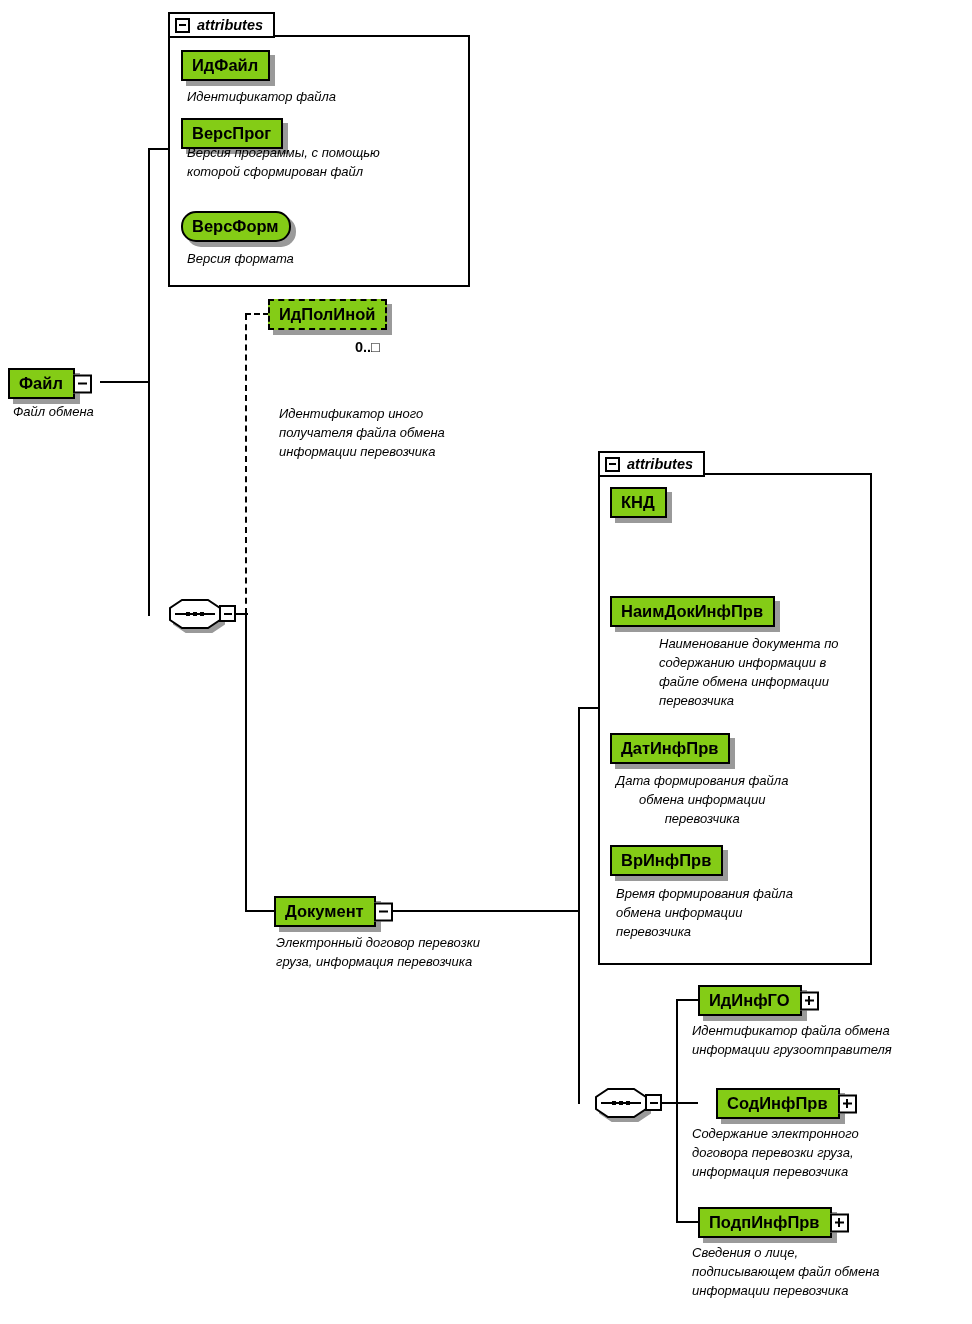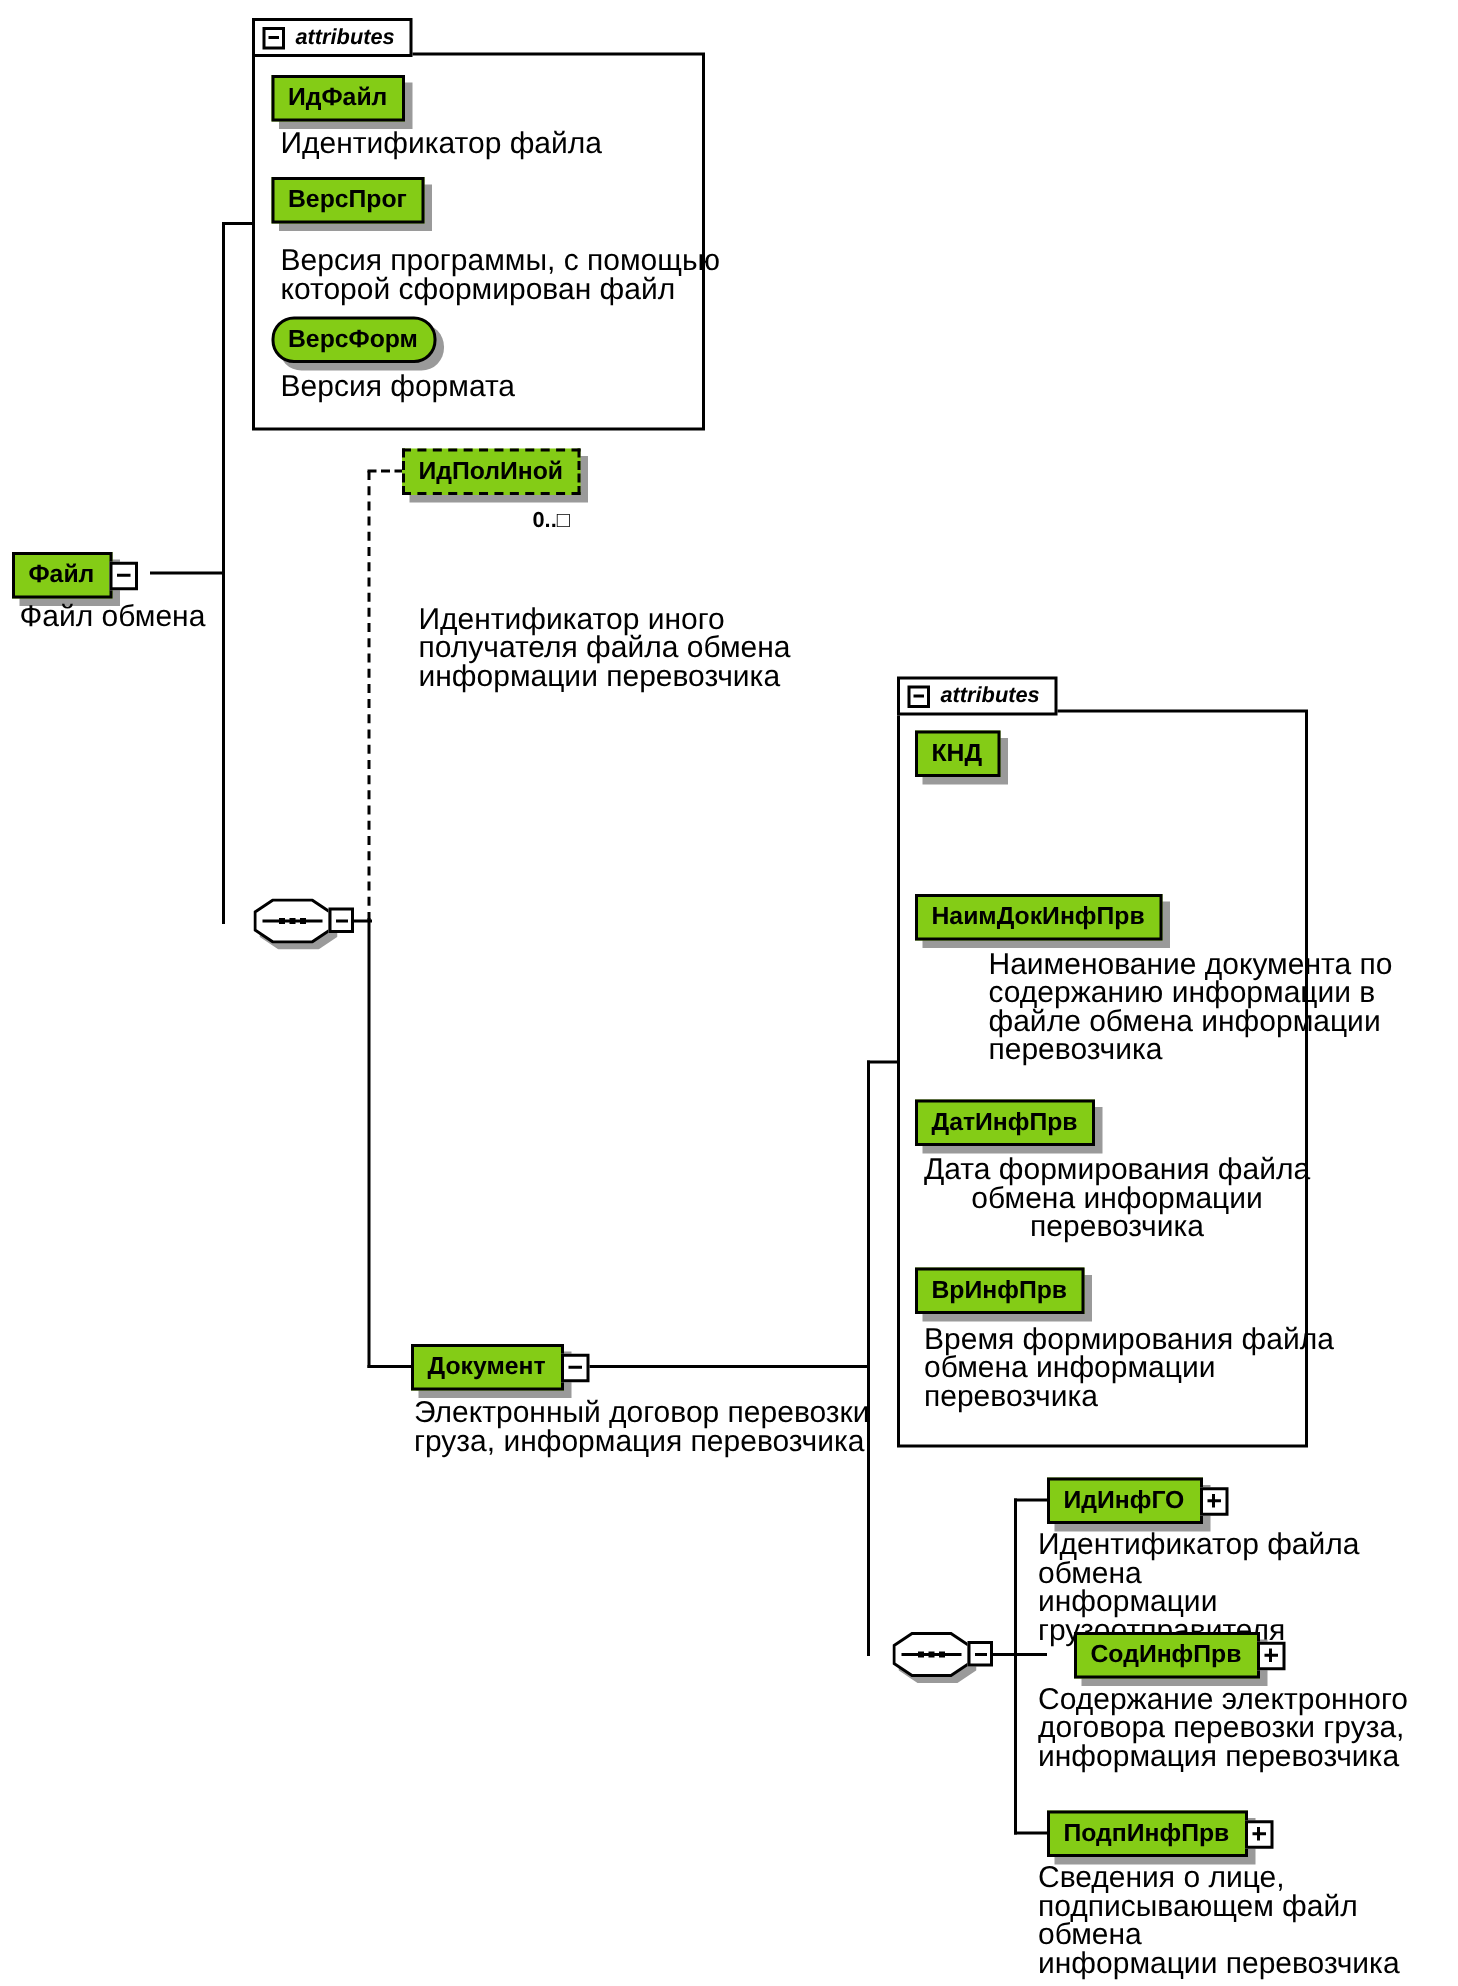--- a/index.html
+++ b/index.html
@@ -42,22 +42,22 @@
     display:flex;align-items:center;gap:7px;padding:3px 10px 3px 5px;
     font-style:italic;font-weight:bold;font-size:14.5px;
   }
   .tab-expand{
     width:15px;height:15px;border:2px solid #000;background:#fff;flex:none;
     display:flex;align-items:center;justify-content:center;position:relative;
   }
   .tab-expand .hbar{width:7px;height:2px;background:#000;}
   
   .desc{
-    position:absolute;font-size:20px;line-height:19px;
-    white-space:pre-line;z-index:2;
+    position:absolute;font-size:13px;line-height:19px;
+    white-space:pre-line;z-index:2;font-style:italic;
   }
   .occurs{position:absolute;font-weight:bold;font-size:14.5px;z-index:2;}
   .seq-svg{position:absolute;z-index:2;filter:drop-shadow(4px 4px 0 #9a9a9a);}
 </style>
 </head>
 <body>
 
 <div class="canvas">
 
   <div class="hline" style="left:100px;top:381px;width:50px;"></div>
@@ -95,21 +95,21 @@
   </div>
 
   <div class="ebox" style="left:181px;top:50px;">
     <span>ИдФайл</span>
   </div>
   <div class="desc" style="left:187px;top:87px;">Идентификатор файла</div>
 
   <div class="ebox" style="left:181px;top:118px;">
     <span>ВерсПрог</span>
   </div>
-  <div class="desc" style="left:187px;top:165px;">Версия программы, с помощью
+  <div class="desc" style="left:187px;top:143px;">Версия программы, с помощью
 которой сформирован файл</div>
 
   <div class="ebox" style="left:181px;top:211px;border-radius:15px;">
     <span>ВерсФорм</span>
   </div>
   <div class="desc" style="left:187px;top:249px;">Версия формата</div>
 
   <svg class="seq-svg" style="left:169px;top:599px;" width="52" height="30" viewBox="0 0 52 30">
     <polygon points="13,1 39,1 51,9 51,21 39,29 13,29 1,21 1,9" fill="#ffffff" stroke="#000000" stroke-width="2"></polygon>
     <line x1="6" y1="15" x2="46" y2="15" stroke="#000000" stroke-width="2"></line>

